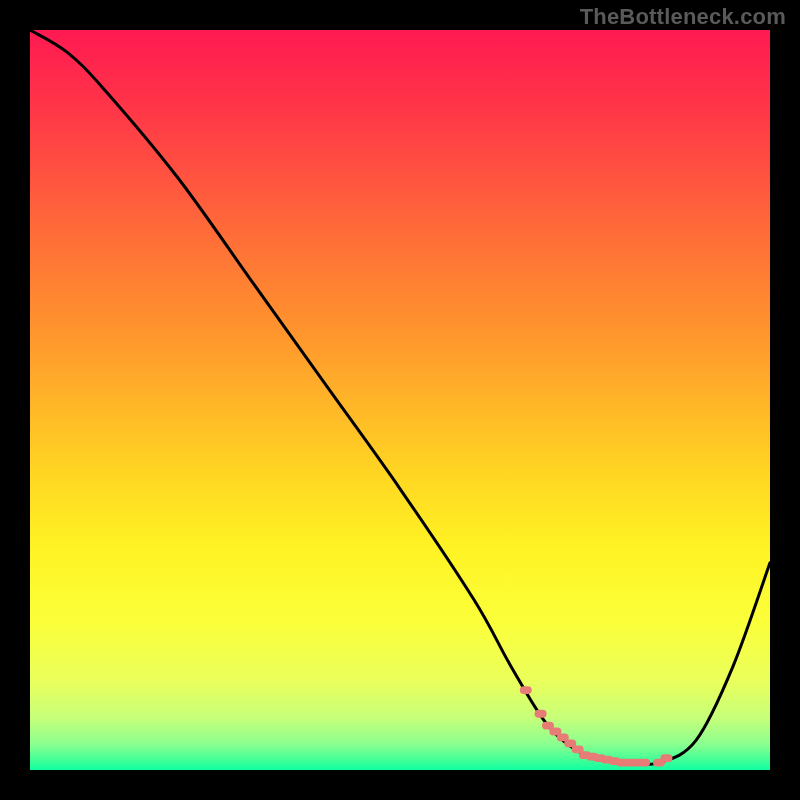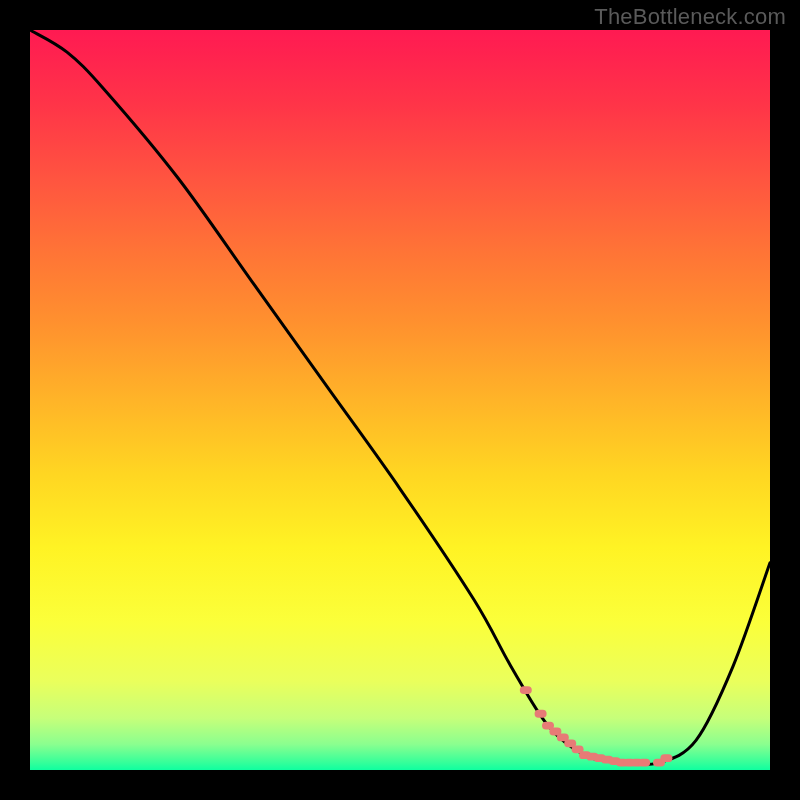--- a/index.html
+++ b/index.html
@@ -16,21 +16,21 @@
     width: 800px;
     height: 800px;
     background: #000;
   }
   .watermark {
     position: absolute;
     top: 4px;
     right: 14px;
     color: #5a5a5a;
     font-size: 22px;
-    font-weight: 400;
+    font-weight: 700;
     letter-spacing: 0.2px;
     z-index: 10;
   }
   svg {
     position: absolute;
     left: 0;
     top: 0;
   }
 </style>
 </head>

